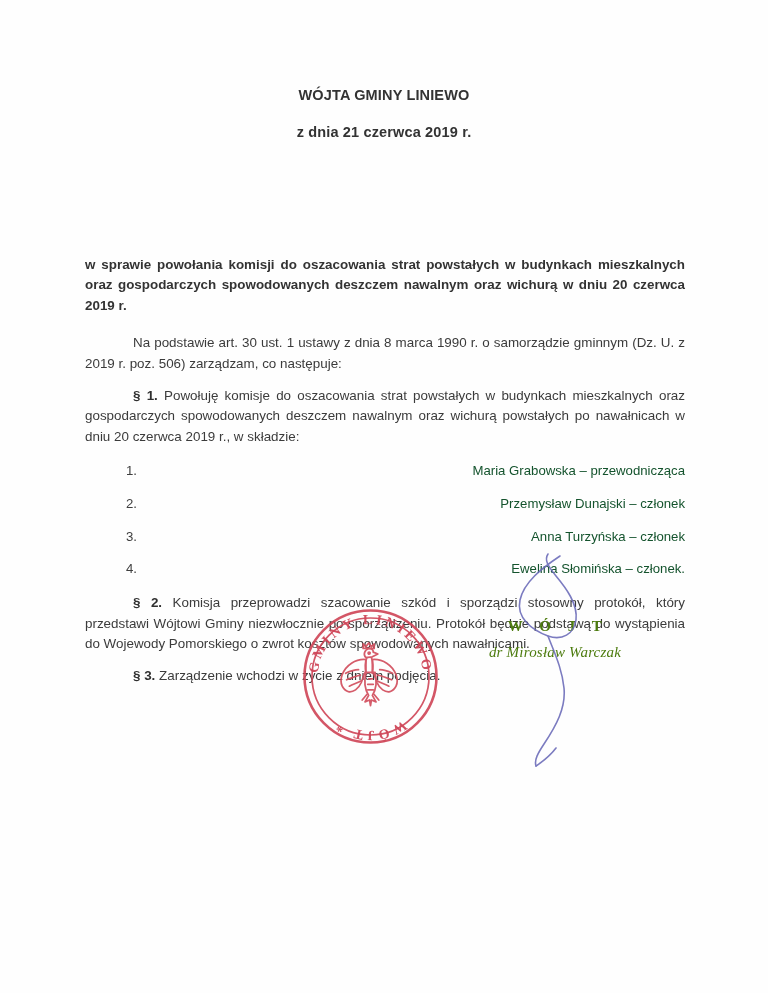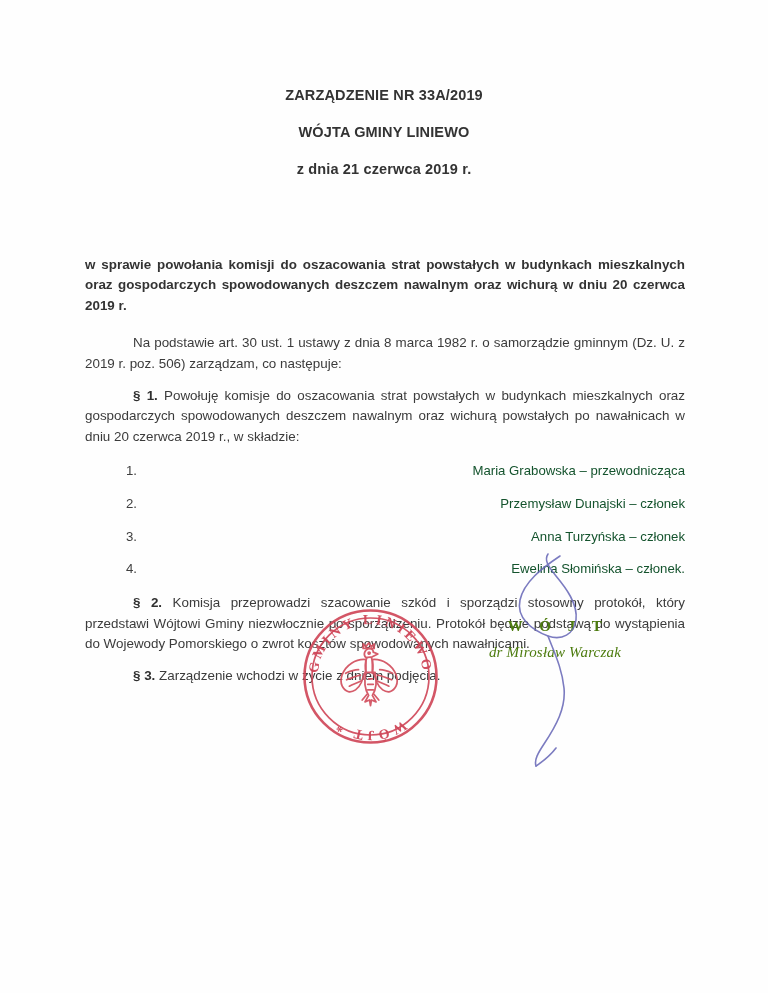--- a/index.html
+++ b/index.html
@@ -143,30 +143,29 @@
     pointer-events: none;
   }
   .hand-sig svg { display: block; width: 130px; height: 225px; }
 </style>
 </head>
 <body>
 
 <div class="page">
 
   <div class="doc-header">
-    <div class="hline">ZARZĄDZENIE NR 33A/2019</div>
     <div class="hline">WÓJTA GMINY LINIEWO</div>
     <div class="hline">z dnia 21 czerwca 2019 r.</div>
   </div>
 
   <div class="body-wrap">
 
     <p class="para lead">w sprawie powołania komisji do oszacowania strat powstałych w budynkach mieszkalnych oraz gospodarczych spowodowanych deszczem nawalnym oraz wichurą w dniu 20 czerwca 2019 r.</p>
 
-    <p class="para indent">Na podstawie art. 30 ust. 1 ustawy z dnia 8 marca 1982 r. o samorządzie gminnym (Dz. U. z 2019 r. poz. 506)  zarządzam, co następuje:</p>
+    <p class="para indent">Na podstawie art. 30 ust. 1 ustawy z dnia 8 marca 1990 r. o samorządzie gminnym (Dz. U. z 2019 r. poz. 506)  zarządzam, co następuje:</p>
 
     <p class="para indent">
       <span class="sec">§ 1.</span><span> Powołuję komisje do oszacowania strat powstałych w budynkach mieszkalnych oraz gospodarczych spowodowanych deszczem nawalnym oraz wichurą powstałych po nawałnicach w dniu 20 czerwca 2019 r., w składzie:</span>
     </p>
 
     <ol class="members">
       <li>
         <span>Maria Grabowska – przewodnicząca</span>
       </li>
       <li>

